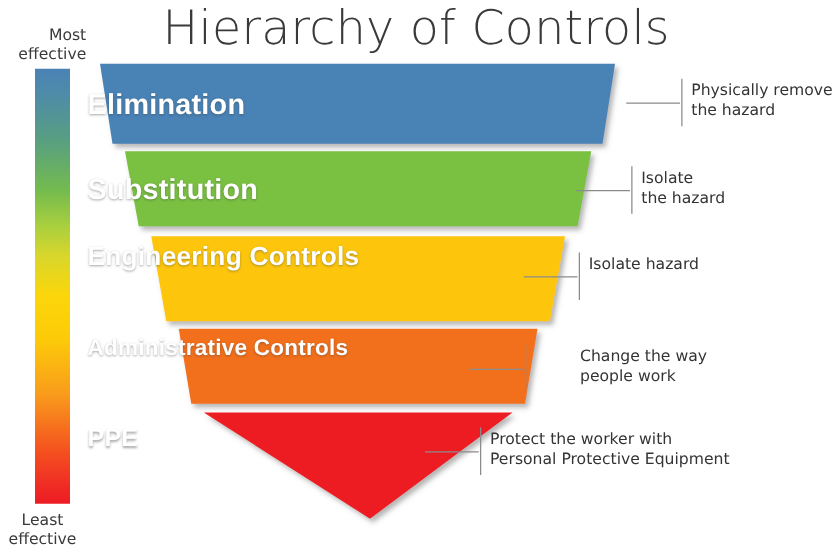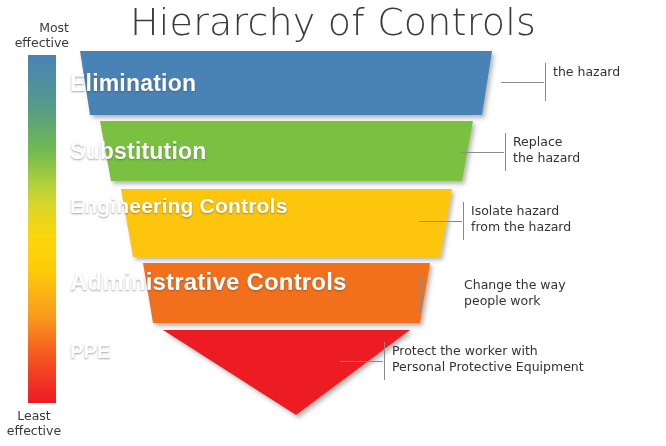--- a/index.html
+++ b/index.html
@@ -161,51 +161,51 @@
 
   <div class="band-label" style="left:0; top:26px; width:430px; font-size:23px;">Elimination</div>
 
   <div class="band-label" style="left:0; top:94px; width:430px; font-size:23px;">Substitution</div>
 
   <div class="band-label" style="left:0; top:150px; width:428px; font-size:21px;">
     <span>Engineering</span>
     <span>Controls</span>
   </div>
 
-  <div class="band-label" style="left:0; top:224px; width:426px; font-size:24px;">
+  <div class="band-label" style="left:0; top:224px; width:426px; font-size:18px;">
     <span>Administrative</span>
     <span>Controls</span>
   </div>
 
   <div class="band-label" style="left:0; top:296px; width:428px; font-size:20px;">PPE</div>
 </div>
 
 <div class="anno">
   <div class="anno-leader" style="left:501px; top:82px; width:43px;"></div>
   <div class="anno-tick" style="left:545px; top:63px; height:38px;"></div>
   <div class="anno-text" style="left:553px; top:64px;">
+    <span>Physically remove</span>
     <span>the hazard</span>
   </div>
 </div>
 
 <div class="anno">
   <div class="anno-leader" style="left:461px; top:152px; width:43px;"></div>
   <div class="anno-tick" style="left:505px; top:133px; height:38px;"></div>
   <div class="anno-text" style="left:513px; top:134px;">
-    <span>Replace</span>
+    <span>Isolate</span>
     <span>the hazard</span>
   </div>
 </div>
 
 <div class="anno">
   <div class="anno-leader" style="left:419px; top:221px; width:43px;"></div>
   <div class="anno-tick" style="left:463px; top:202px; height:38px;"></div>
   <div class="anno-text" style="left:471px; top:203px;">
     <span>Isolate hazard</span>
-    <span>from the hazard</span>
   </div>
 </div>
 
 <div class="anno">
   <div class="anno-leader" style="left:376px; top:295px; width:43px;"></div>
   <div class="anno-tick" style="left:420px; top:276px; height:38px;"></div>
   <div class="anno-text" style="left:428px; top:277px;margin-left:36px;">
     <span>Change the way</span>
     <span>people work</span>
   </div>

